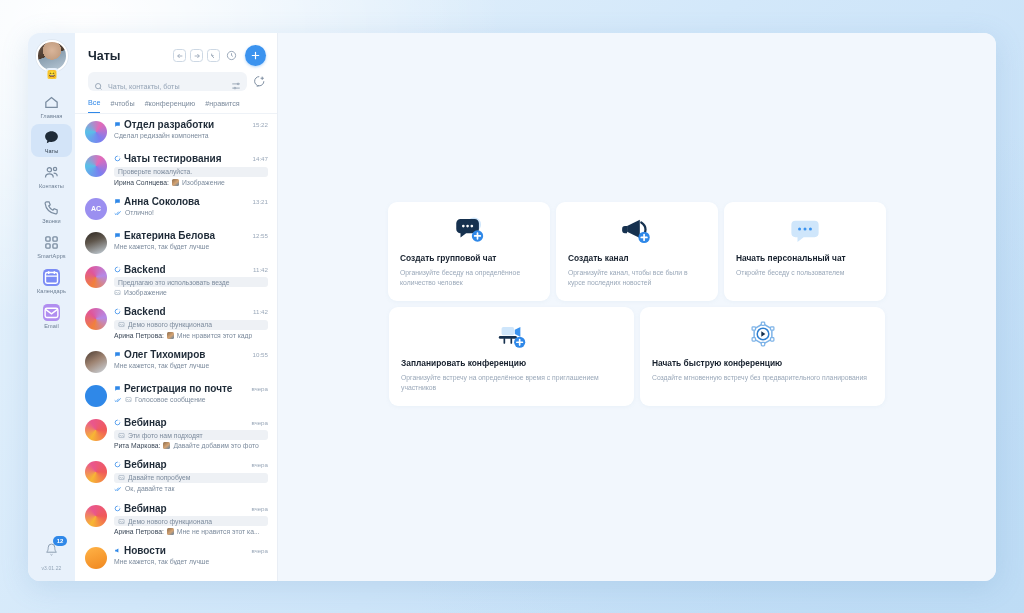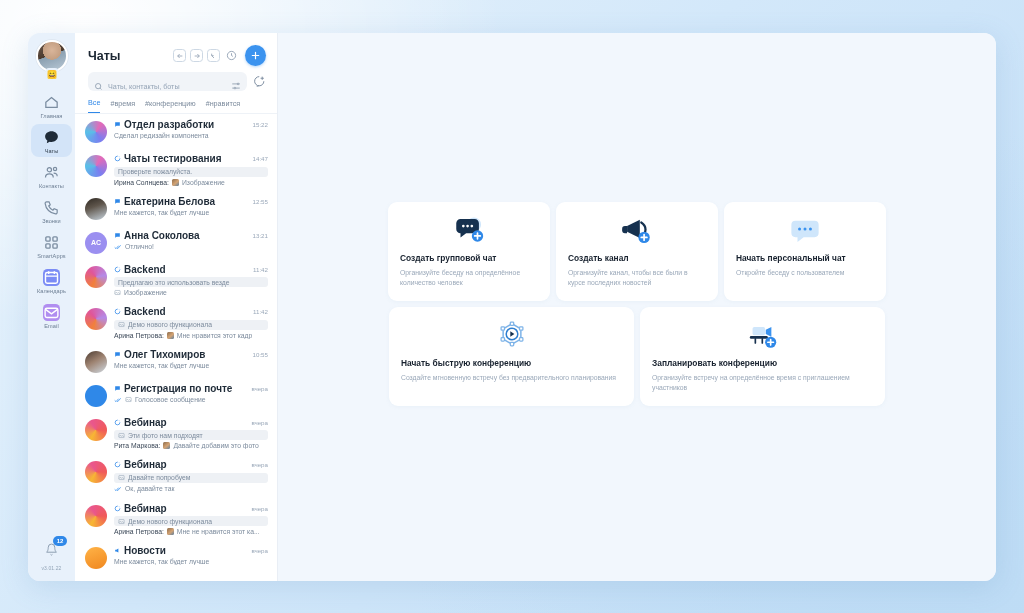--- a/index.html
+++ b/index.html
@@ -365,21 +365,21 @@
         <svg viewBox="0 0 24 24" fill="none" stroke="currentColor" stroke-width="1.8">
           <path d="M20 11.5A8.5 8.5 0 1111.5 3"></path>
           <path d="M7 21l4.5-1.5"></path>
           <path d="M17 3v6M14 6h6"></path>
         </svg>
       </span>
     </div>
 
     <div class="cl-tabs" id="cl-tabs">
         <div class="cl-tab active">Все</div>
-        <div class="cl-tab">#время</div>
+        <div class="cl-tab">#чтобы</div>
         <div class="cl-tab">#конференцию</div>
         <div class="cl-tab">#нравится</div>
       </div>
 
     <div class="cl-scroll" id="chat-rows">
         <div class="chat-row">
           <div class="cav g-pink"></div>
           <div class="cbody">
             <div class="ctop">
               <span class="ctype-ico">
@@ -408,37 +408,20 @@
               <span class="cname">Чаты тестирования</span>
               <span class="ctime">14:47</span>
             </div>
             <div class="cmsg hl">
               <span>Проверьте пожалуйста.</span>
             </div>
             <div class="cmsg">
               <span class="sender">Ирина Солнцева:</span>
               <span class="thumb"></span>
               <span>Изображение</span>
-            </div>
-          </div>
-        </div>
-        <div class="chat-row">
-          <div class="cav p-photo1"></div>
-          <div class="cbody">
-            <div class="ctop">
-              <span class="ctype-ico">
-                <svg viewBox="0 0 24 24" fill="#2f88e8">
-                  <path d="M4 4h16v12H9l-5 4z"></path>
-                </svg>
-              </span>
-              <span class="cname">Екатерина Белова</span>
-              <span class="ctime">12:55</span>
-            </div>
-            <div class="cmsg">
-              <span>Мне кажется, так будет лучше</span>
             </div>
           </div>
         </div>
         <div class="chat-row">
           <div class="cav p-purple">
             <span>АС</span>
           </div>
           <div class="cbody">
             <div class="ctop">
               <span class="ctype-ico">
@@ -450,20 +433,37 @@
               <span class="ctime">13:21</span>
             </div>
             <div class="cmsg">
               <span class="check">
                 <svg viewBox="0 0 24 24" fill="none" stroke="currentColor" stroke-width="2.4">
                   <path d="M2 13l4 4 8-9"></path>
                   <path d="M9 15l2 2 9-10"></path>
                 </svg>
               </span>
               <span>Отлично!</span>
+            </div>
+          </div>
+        </div>
+        <div class="chat-row">
+          <div class="cav p-photo1"></div>
+          <div class="cbody">
+            <div class="ctop">
+              <span class="ctype-ico">
+                <svg viewBox="0 0 24 24" fill="#2f88e8">
+                  <path d="M4 4h16v12H9l-5 4z"></path>
+                </svg>
+              </span>
+              <span class="cname">Екатерина Белова</span>
+              <span class="ctime">12:55</span>
+            </div>
+            <div class="cmsg">
+              <span>Мне кажется, так будет лучше</span>
             </div>
           </div>
         </div>
         <div class="chat-row">
           <div class="cav g-orange"></div>
           <div class="cbody">
             <div class="ctop">
               <span class="ctype-ico">
                 <svg viewBox="0 0 24 24" fill="none" stroke="#2f88e8" stroke-width="2.6">
                   <circle cx="12" cy="12" r="8"></circle>
@@ -713,45 +713,45 @@
                 <circle cx="30" cy="15" r="2.2" fill="#3b93ef"></circle>
               </svg>
             </div>
             <div class="card-title">Начать персональный чат</div>
             <div class="card-desc">Откройте беседу с пользователем</div>
           </div>
         </div>
       <div class="card-row" id="card-row-2">
           <div class="card card-2">
             <div class="card-ico">
+              <svg width="32" height="30" viewBox="0 0 46 42">
+                <rect x="8" y="8" width="18" height="12" rx="2.5" fill="#cfe6fb"></rect>
+                <path d="M27 12l8-4v14l-8-4z" fill="#3b93ef"></path>
+                <rect x="4" y="21" width="26" height="4" rx="2" fill="#16314f"></rect>
+                <path d="M12 25v6M22 25v6" stroke="#16314f" stroke-width="2.4" stroke-linecap="round"></path>
+                <circle cx="34" cy="30" r="8" fill="#2f88e8"></circle>
+                <path d="M34 26v8M30 30h8" stroke="#fff" stroke-width="2.4" stroke-linecap="round"></path>
+              </svg>
+            </div>
+            <div class="card-title">Запланировать конференцию</div>
+            <div class="card-desc">Организуйте встречу на определённое время с приглашением участников</div>
+          </div>
+          <div class="card card-2">
+            <div class="card-ico">
               <svg width="30" height="30" viewBox="0 0 44 44">
                 <path d="M22 4l13 7.5v15L22 34 9 26.5v-15z" fill="none" stroke="#7db3e8" stroke-width="2.2"></path>
                 <circle cx="22" cy="19" r="8.5" fill="none" stroke="#2f7fd0" stroke-width="2.2"></circle>
                 <path d="M19.5 15l6 4-6 4z" fill="#16314f"></path>
                 <rect x="6" y="8.5" width="5" height="5" rx="1.2" fill="#fff" stroke="#7db3e8" stroke-width="1.8"></rect>
                 <rect x="33" y="8.5" width="5" height="5" rx="1.2" fill="#fff" stroke="#7db3e8" stroke-width="1.8"></rect>
                 <rect x="6" y="24.5" width="5" height="5" rx="1.2" fill="#fff" stroke="#7db3e8" stroke-width="1.8"></rect>
                 <rect x="33" y="24.5" width="5" height="5" rx="1.2" fill="#fff" stroke="#7db3e8" stroke-width="1.8"></rect>
                 <rect x="19.5" y="1.5" width="5" height="5" rx="1.2" fill="#fff" stroke="#7db3e8" stroke-width="1.8"></rect>
                 <rect x="19.5" y="31.5" width="5" height="5" rx="1.2" fill="#fff" stroke="#7db3e8" stroke-width="1.8"></rect>
               </svg>
             </div>
             <div class="card-title">Начать быструю конференцию</div>
             <div class="card-desc">Создайте мгновенную встречу без предварительного планирования</div>
           </div>
-          <div class="card card-2">
-            <div class="card-ico">
-              <svg width="32" height="30" viewBox="0 0 46 42">
-                <rect x="8" y="8" width="18" height="12" rx="2.5" fill="#cfe6fb"></rect>
-                <path d="M27 12l8-4v14l-8-4z" fill="#3b93ef"></path>
-                <rect x="4" y="21" width="26" height="4" rx="2" fill="#16314f"></rect>
-                <path d="M12 25v6M22 25v6" stroke="#16314f" stroke-width="2.4" stroke-linecap="round"></path>
-                <circle cx="34" cy="30" r="8" fill="#2f88e8"></circle>
-                <path d="M34 26v8M30 30h8" stroke="#fff" stroke-width="2.4" stroke-linecap="round"></path>
-              </svg>
-            </div>
-            <div class="card-title">Запланировать конференцию</div>
-            <div class="card-desc">Организуйте встречу на определённое время с приглашением участников</div>
-          </div>
         </div>
     </div>
   </div>
 </div>
 
 </body></html>

